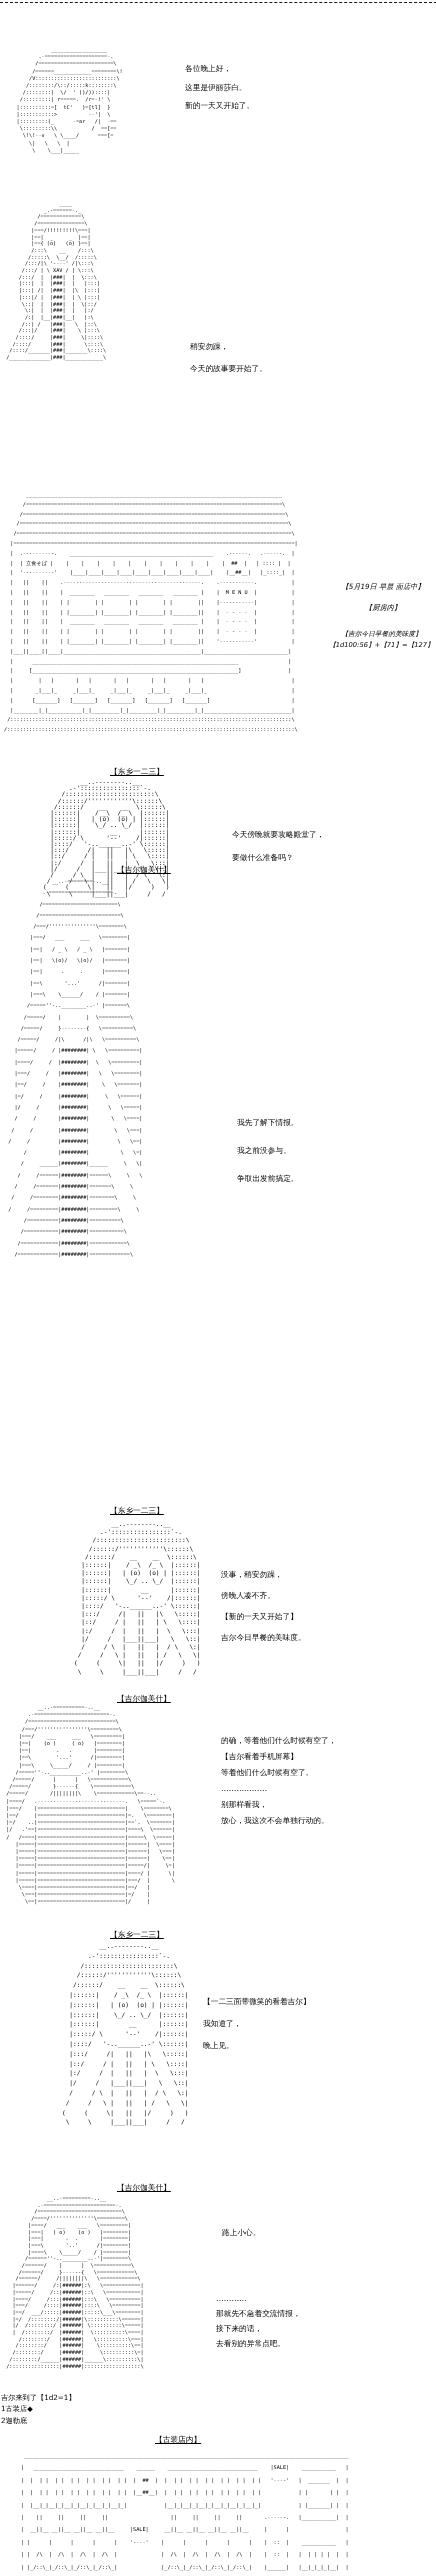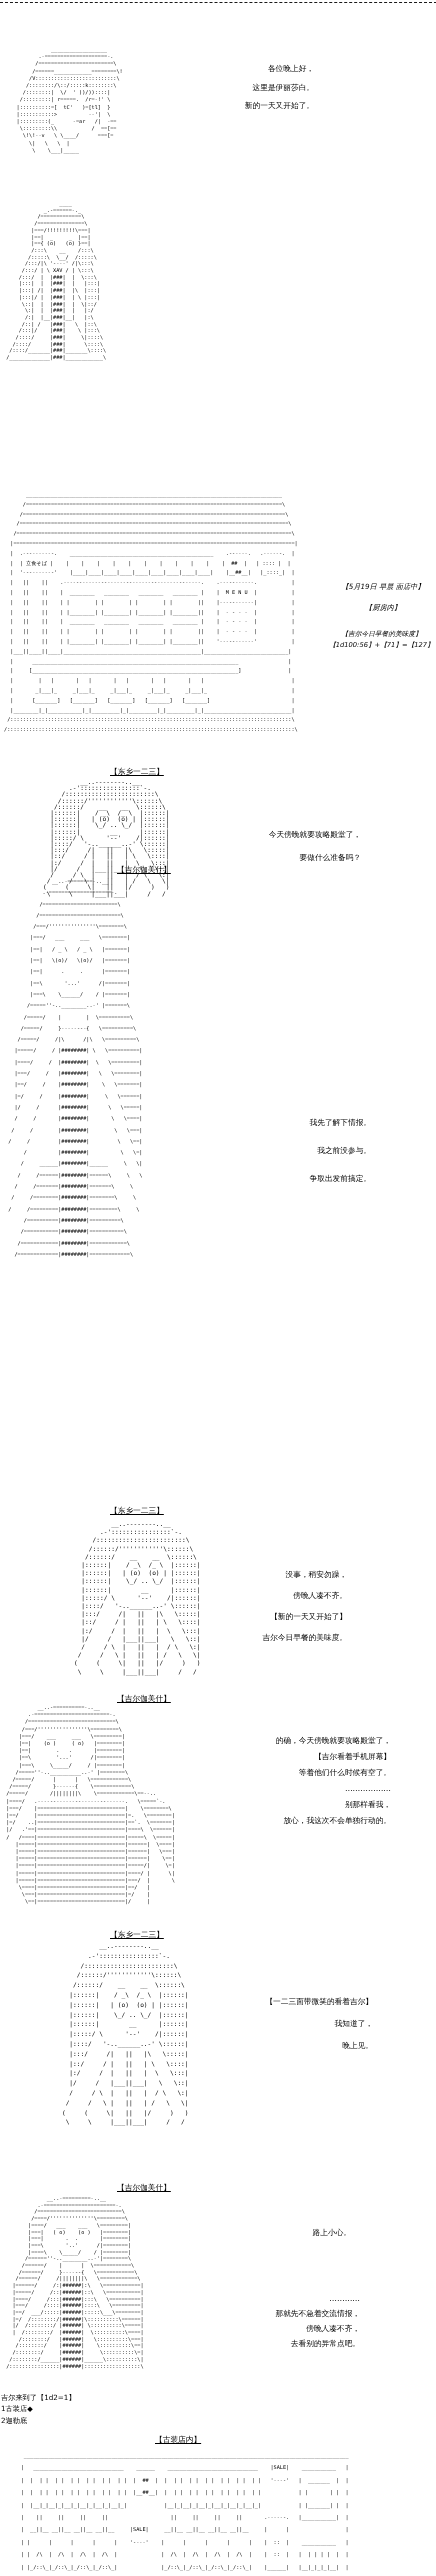--- a/index.html
+++ b/index.html
@@ -1,19 +1,19 @@
 <!DOCTYPE html>
 <html style="font-size:8.2px"><head>
 <meta charset="utf-8">
 <style>
   html,body{margin:0;padding:0;background:#ffffff;}
   #canvas{position:relative;width:437px;height:3065px;background:#ffffff;color:#000;overflow:hidden;}
   .rule{position:absolute;left:0;width:437px;height:0;border-top:1.5px dashed #1a1a1a;}
   .aa{position:absolute;margin:0;font-family:"DejaVu Sans Mono",monospace;white-space:pre;color:#000;}
-  .dlg{position:absolute;text-align:right;font-family:"DejaVu Sans",sans-serif;color:#000;}
+  .dlg{position:absolute;text-align:left;font-family:"DejaVu Sans",sans-serif;color:#000;}
   .hdr{position:absolute;font-family:"DejaVu Sans",sans-serif;font-size:7.7px;color:#000;white-space:nowrap;text-decoration:underline;}
   .cap{position:absolute;text-align:center;font-family:"DejaVu Sans",sans-serif;color:#000;white-space:nowrap;font-style:italic;}
   .note{position:absolute;text-align:left;font-family:"DejaVu Sans",sans-serif;color:#000;white-space:nowrap;}
 </style>
 </head>
 <body>
 
 <div id="canvas">
 
   <div class="rule" style="top:2.1px"></div>
@@ -56,20 +56,24 @@
      |:::|/ |  |###|  | \ |:::|
       \::|  |  |###|  |  \|::/
        \:|  |  |###|  |   |:/
        /:|  |__|###|__|   |:\
       /::| /   |###|   \  |::\
      /:::|/    |###|    \ |:::\
     /::::/     |###|     \|::::\
    /::::/      |###|      \::::\
   /::::/_______|###|_______\::::\
  /_____________|###|____________\</pre>
+  <div class="dlg" style="left:190px;top:336px;width:149px;font-size:7.7px;line-height:22px">
+    <div>稍安勿躁，</div>
+    <div>今天的故事要开始了。</div>
+  </div>
 
   <pre class="aa" style="left:4.1px;top:490px;font-size:5.2px;line-height:9.8px">       __________________________________________________________________________________
       /==================================================================================\
      /====================================================================================\
     /======================================================================================\
    /========================================================================================\
   |==========================================================================================|
   |  .----------.    ______________________________________________    .------.   .------.  |
   |  | 立食そば |    |    |    |    |    |    |    |    |    |    |    |  ##  |   | :::: |  |
   |  '----------'    |____|____|____|____|____|____|____|____|____|    |__##__|   |_::::_|  |
@@ -211,21 +215,21 @@
     |=====|============================|======|  \====|
     |=====|============================|======|   \===|
     |=====|============================|======|    \==|
     |=====|============================|=====/|     \=|
     |=====|============================|====/ |      \|
     |=====|============================|===/  |       \
      \====|============================|==/   |
       \===|============================|=/    |
        \==|============================|/     |</pre>
   <div class="dlg" style="left:221px;top:1733px;width:170px;font-size:7.7px;line-height:16px">
-    <div>的确，今天傍晚就要攻略殿堂了，</div>
+    <div>的确，等着他们什么时候有空了，</div>
     <div>【吉尔看着手机屏幕】</div>
     <div>等着他们什么时候有空了。</div>
     <div>………………</div>
     <div>别那样看我，</div>
     <div>放心，我这次不会单独行动的。</div>
   </div>
 
   <div class="hdr" style="left:110px;top:1930px">【东乡一二三】</div>
   <pre class="aa" style="left:47px;top:1941px;font-size:6.2px;line-height:9.8px">              __..--------..__
            .-'::::::::::::::::`-.
@@ -278,21 +282,21 @@
    /::::::::/    |######|    \::::::::::\==|
   /::::::::/     |######|     \::::::::::\=|
  /::::::::/______|######|______\::::::::::\|
 /::::::::::::::::|######|::::::::::::::::::\</pre>
   <div class="dlg" style="left:222px;top:2228px;width:129px;font-size:7.7px">
     <div>路上小心。</div>
   </div>
   <div class="dlg" style="left:216px;top:2291px;width:144px;font-size:7.7px;line-height:15px">
     <div>…………</div>
     <div>那就先不急着交流情报，</div>
-    <div>傍晚人凑不齐，</div>
+    <div>接下来的话，</div>
     <div>去看别的异常点吧。</div>
   </div>
 
   <div class="note" style="left:1px;top:2392px;font-size:7.2px;line-height:11.3px">
     <div>吉尔来到了【1d2=1】</div>
     <div>1古装店◆</div>
     <div>2迦勒底</div>
   </div>
 
   <div class="hdr" style="left:155px;top:2435px">【古装店内】</div>

